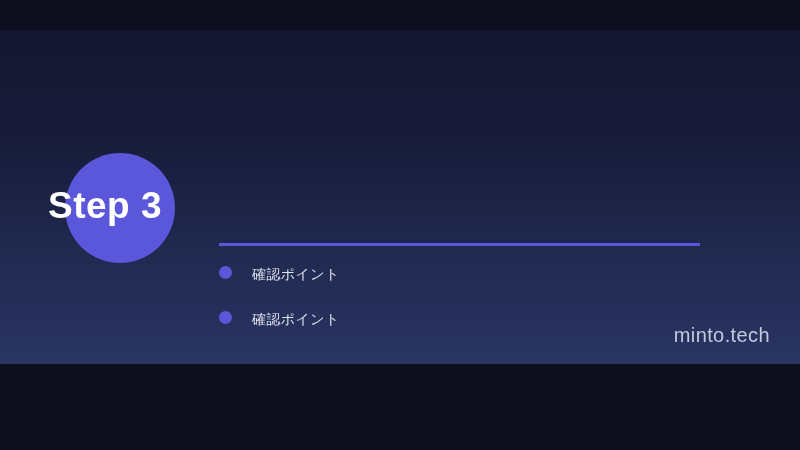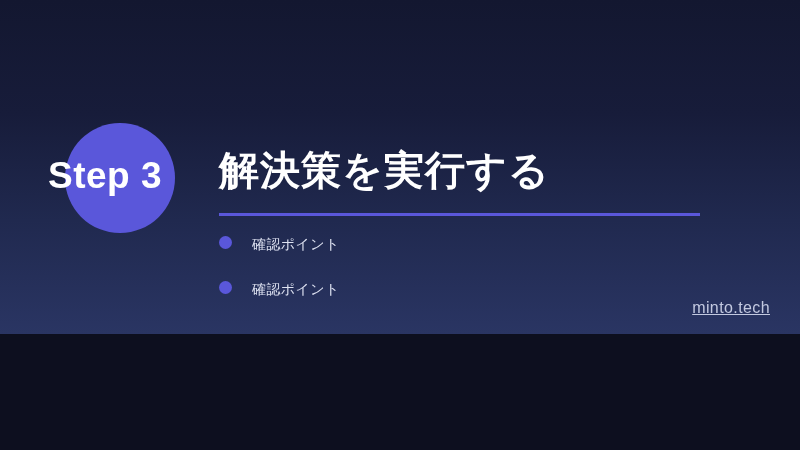--- a/index.html
+++ b/index.html
@@ -9,20 +9,21 @@
     background: #0d0f1f;
   }
 
   .slide {
     position: relative;
     width: 800px;
     height: 334px;
     overflow: hidden;
     background: linear-gradient(to bottom, #131730 0%, #171c3a 34%, #20294f 66%, #2a3563 100%);
     font-family: "Liberation Sans", "DejaVu Sans", sans-serif;
+    margin-top: 30px;
     -webkit-font-smoothing: antialiased;
   }
 
   
   .step-circle {
     position: absolute;
     left: 65px;
     top: 123px;
     width: 110px;
     height: 110px;
@@ -103,36 +104,34 @@
     letter-spacing: 0.4px;
     white-space: nowrap;
   }
 
   
   .watermark {
     position: absolute;
     right: 30px;
     bottom: 17px;
     color: #c3c9e0;
-    font-size: 16px;
+    font-size: 20px;
     letter-spacing: 0.4px;
     white-space: nowrap;
-    text-decoration: underline;
   }
 </style>
 </head>
 <body>
 
 <div class="slide">
 
   <div class="step-circle"></div>
 
   <div class="step-label">Step 3</div>
 
-  <div class="title">解決策を実行する</div>
 
   <div class="divider"></div>
 
   <ul class="bullet-list">
     <li class="bullet-item">
       <span class="bullet-dot"></span>
       <span class="bullet-text">確認ポイント</span>
     </li>
     <li class="bullet-item">
       <span class="bullet-dot"></span>

